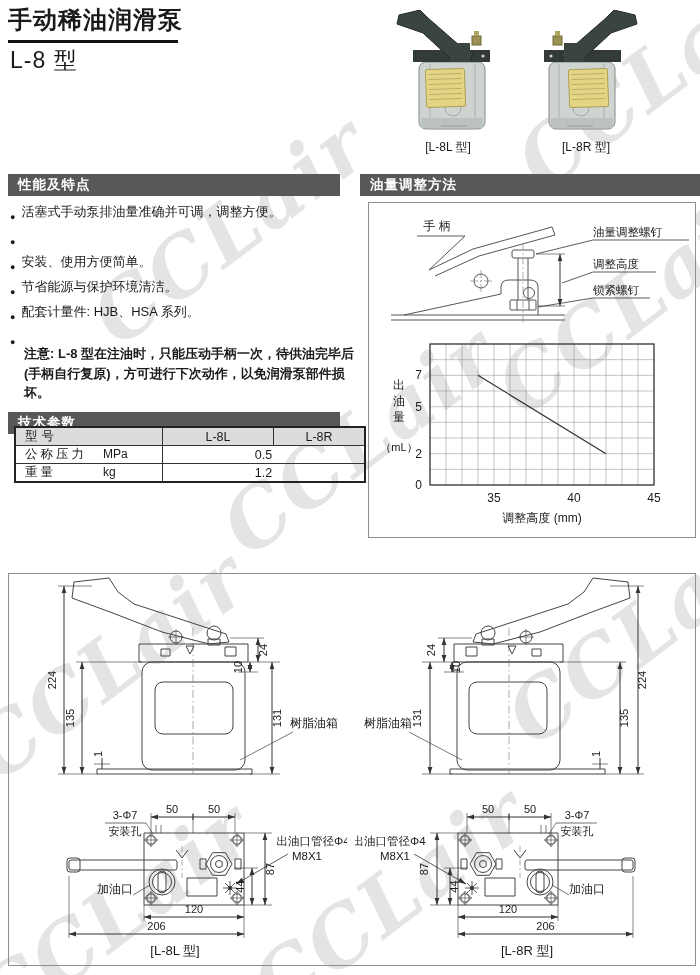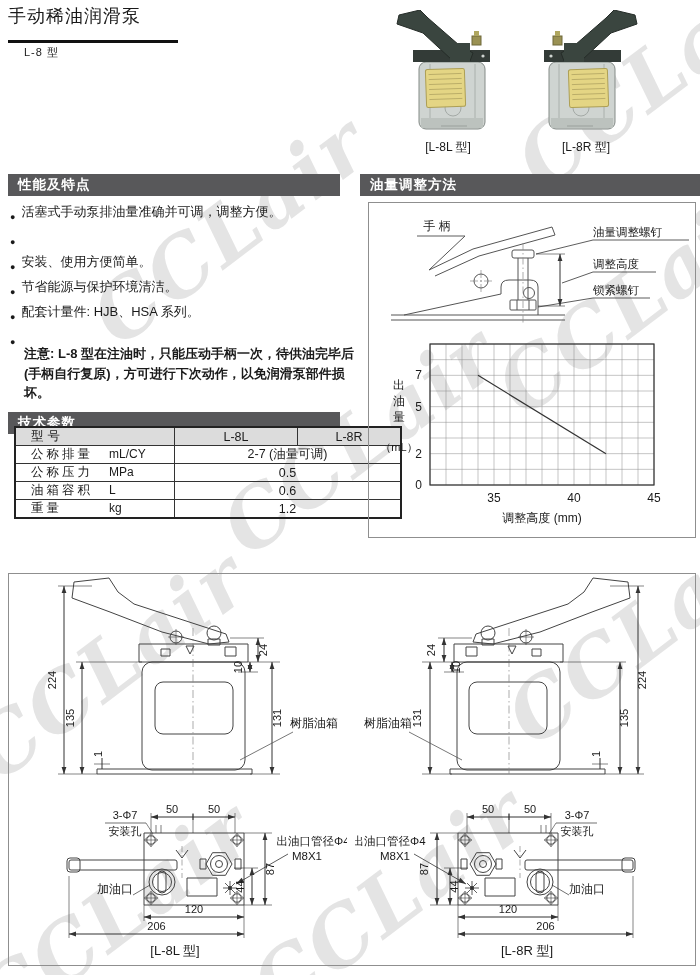--- a/index.html
+++ b/index.html
@@ -2,40 +2,40 @@
 <html><head>
 <meta charset="utf-8">
 <style>
   html,body{margin:0;padding:0}
   body{width:700px;height:975px;position:relative;background:#fff;overflow:hidden;
        font-family:"Liberation Sans","DejaVu Sans",sans-serif;color:#1a1a1a}
   .wm{position:absolute;z-index:0;font-family:"DejaVu Serif",serif;font-style:italic;font-weight:bold;
       font-size:80px;color:rgba(174,174,174,0.33);white-space:nowrap;letter-spacing:2px;
       transform:translate(-50%,-50%) rotate(-37deg);pointer-events:none}
   .content{position:absolute;left:0;top:0;width:700px;height:975px;z-index:1}
-  .title{position:absolute;left:8px;top:4px;font-size:18px;font-weight:normal;letter-spacing:1px}
+  .title{position:absolute;left:8px;top:4px;font-size:24px;font-weight:bold;letter-spacing:1px}
   .rule{position:absolute;left:8px;top:40px;width:170px;height:3px;background:#111}
-  .model{position:absolute;left:24px;top:45px;font-size:11px;letter-spacing:1px}
+  .model{position:absolute;left:10px;top:45px;font-size:23px;letter-spacing:1px}
   .photos{position:absolute;left:392px;top:10px;display:flex;gap:26px}
   figure{margin:0;text-align:center}
   figcaption{font-size:12px;margin-top:1px}
   .bar{position:absolute;background:#58585a;color:#fff;font-weight:bold;font-size:13.5px;
        height:22px;line-height:22px;padding-left:10px;box-sizing:border-box;letter-spacing:1px}
   #bar-features{left:8px;top:174px;width:332px}
   #bar-adjust{left:360px;top:174px;width:374px}
   #bar-specs{left:8px;top:412px;width:332px}
   #bar-dims{left:8px;top:549px;width:686px}
   .features{position:absolute;left:10px;top:202px;width:332px;margin:0;padding:0;list-style:none}
   .features li{display:flex;font-size:13px;line-height:20px}
   .features .blt{font-size:9px;margin:5px 6px 0 0}
   .note{position:absolute;left:10px;top:330px;width:331px;font-size:13px;font-weight:bold;
         line-height:19.5px;margin:14px}
   .spec-table{position:absolute;left:14px;top:426px;border-collapse:collapse;font-size:12.5px;
               border:2px solid #222}
-  .spec-table td{border:1px solid #333;height:17px;padding:0 15px;text-align:center}
+  .spec-table td{border:1px solid #333;height:17px;padding:0 9px;text-align:center}
   .spec-table td.c1{text-align:left;width:128px}
   .spec-table td.c2{width:92px}
   .spec-table td.c3{width:72px}
   .spec-table tr.hdr td{background:#dcdcdc}
   .pname{display:inline-block;width:78px;letter-spacing:3px}
   .punit{font-size:12px}
   .panel{position:absolute;border:1px solid #8f8f8f}
   #adjust-panel{left:368px;top:202px;width:326px;height:334px}
   #dims-panel{left:8px;top:573px;width:686px;height:391px}
   svg{display:block}
@@ -149,30 +149,22 @@
   <div class="bar" id="bar-specs">技术参数</div>
 
   <table class="spec-table">
     <tbody>
         <tr class="hdr">
       <td class="c1" style="letter-spacing:4px">型号</td>
       <td class="c2">L-8L</td>
       <td class="c3">L-8R</td>
     </tr>
     <tr>
-      <td class="c1"><span class="pname">公称排量</span><span class="punit">mL/CY</span></td>
-      <td colspan="2">2-7 (油量可调)</td>
-    </tr>
-    <tr>
       <td class="c1"><span class="pname">公称压力</span><span class="punit">MPa</span></td>
       <td colspan="2">0.5</td>
-    </tr>
-    <tr>
-      <td class="c1"><span class="pname">油箱容积</span><span class="punit">L</span></td>
-      <td colspan="2">0.6</td>
     </tr>
     <tr>
       <td class="c1"><span class="pname">重量</span><span class="punit">kg</span></td>
       <td colspan="2">1.2</td>
     </tr>
   </tbody>
     </table>
 
   <div class="panel" id="adjust-panel">
     <svg id="diagram" width="324" height="136" viewBox="0 0 324 136">

